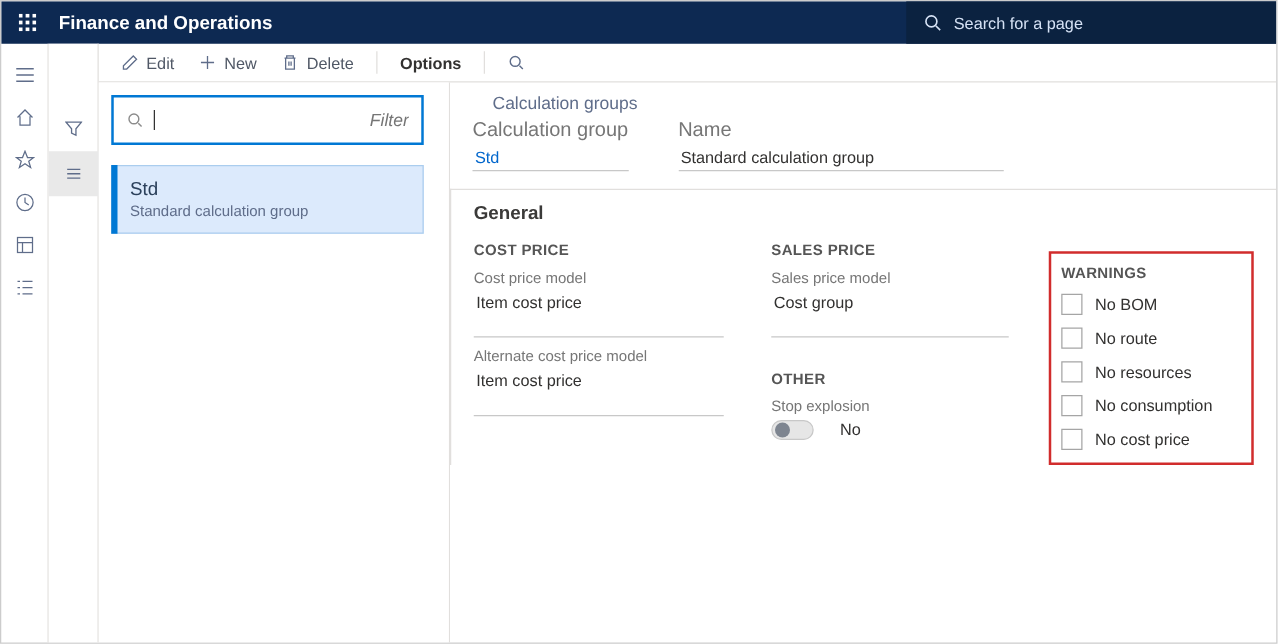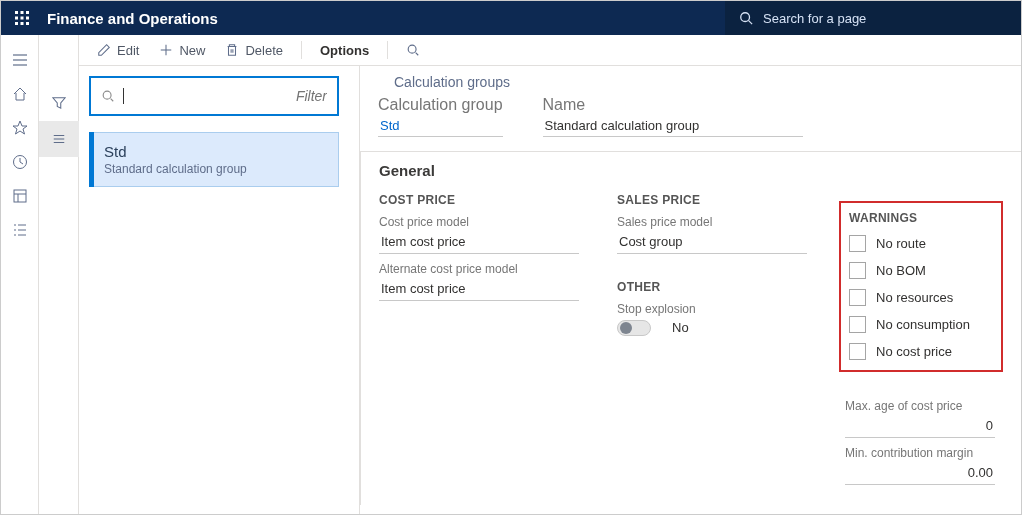--- a/index.html
+++ b/index.html
@@ -56,21 +56,21 @@
   
   .general-panel { border:1px solid #e1dfdd; border-right:none; border-bottom:none; margin-left:0; }
   .general-header { font-size:15px; font-weight:700; color:#3b3a39; padding:10px 18px; }
   .general-body { padding:0 18px 20px 18px; display:flex; gap:38px; }
   .gcol { flex:0 0 auto; }
   .gcol1 { width:200px; }
   .gcol2 { width:190px; }
   .gcol3 { width:150px; position:relative; }
   .section-head { font-size:12px; font-weight:700; color:#555; letter-spacing:0.3px; margin-bottom:6px; margin-top:4px; }
   .field-label { font-size:12px; color:#767676; margin-top:8px; margin-bottom:3px; }
-  .field-value { font-size:13px; color:#323130; border-bottom:1px solid #c8c8c8; padding:2px 2px 4px 2px; }
+  .field-value { font-size:13px; color:#323130; border-bottom:1px solid #c8c8c8; padding:2px 2px 20px 2px; }
   
   .toggle-row { display:flex; align-items:flex-start; gap:21px; margin-top:4px; }
   .toggle { width:34px; height:16px; border-radius:8px; background:#e6e6e6; border:1px solid #c8c8c8; position:relative; }
   .toggle::after { content:""; position:absolute; width:12px; height:12px; border-radius:50%; background:#7e8590; top:1px; left:2px; }
   
   .warnbox { border:2px solid #d12c2c; padding:8px 8px 10px 8px; position:absolute; top:12px; left:-6px; right:-8px; }
   .check-row { display:flex; align-items:center; gap:10px; margin-top:10px; font-size:13px; color:#323130; }
   .checkbox { width:17px; height:17px; border:1px solid #a5a5a5; background:#fff; }
   .check-row:first-of-type { margin-top:6px; }
   .warn-head { font-size:12px; font-weight:700; color:#555; letter-spacing:0.3px; }
@@ -245,44 +245,38 @@
               <div class="toggle-row">
                 <div class="toggle"></div>
                 <span>No</span>
               </div>
             </div>
             <div class="gcol gcol3">
               <div class="warnbox">
                 <div class="warn-head">WARNINGS</div>
                 <div class="check-row">
                     <div class="checkbox"></div>
+                    <span>No BOM</span>
+                  </div>
+                <div class="check-row">
+                    <div class="checkbox"></div>
                     <span>No route</span>
                   </div>
                 <div class="check-row">
                     <div class="checkbox"></div>
-                    <span>No BOM</span>
-                  </div>
-                <div class="check-row">
-                    <div class="checkbox"></div>
                     <span>No resources</span>
                   </div>
                 <div class="check-row">
                     <div class="checkbox"></div>
                     <span>No consumption</span>
                   </div>
                 <div class="check-row">
                     <div class="checkbox"></div>
                     <span>No cost price</span>
                   </div>
               </div>
-              <div class="below-warn">
-                <div class="field-label">Max. age of cost price</div>
-                <div class="fv-num">0</div>
-                <div class="field-label">Min. contribution margin</div>
-                <div class="fv-num">0.00</div>
-              </div>
             </div>
           </div>
         </div>
       </div>
     </div>
   </div>
 </div>
 
 </body></html>

